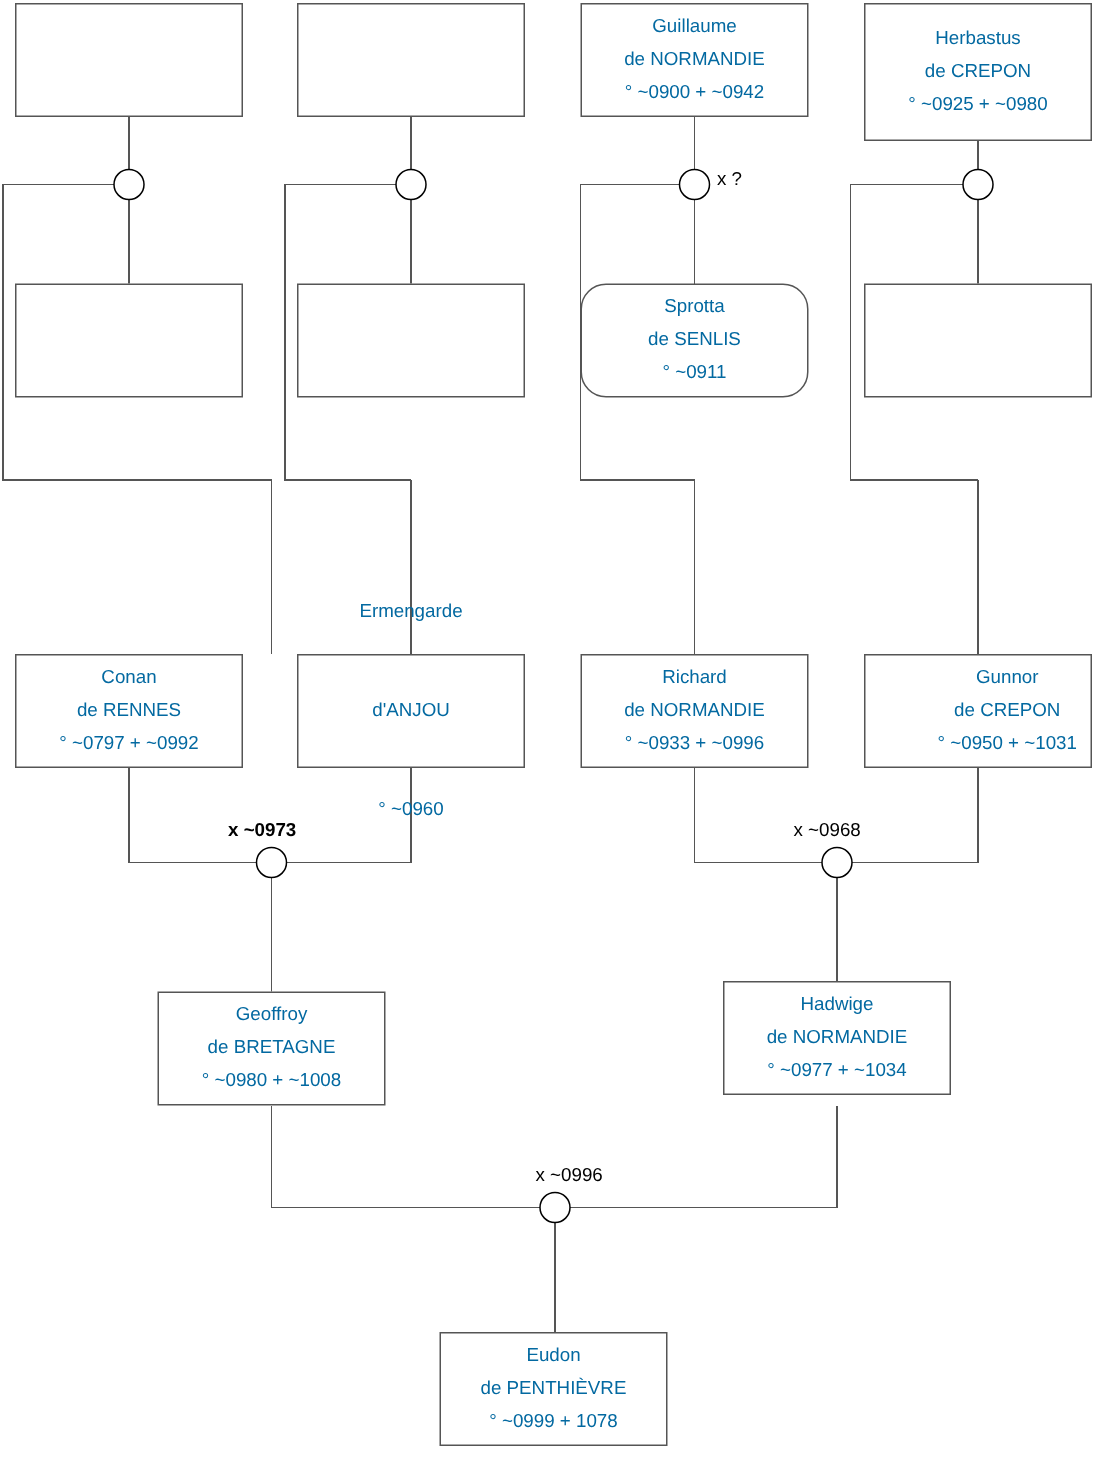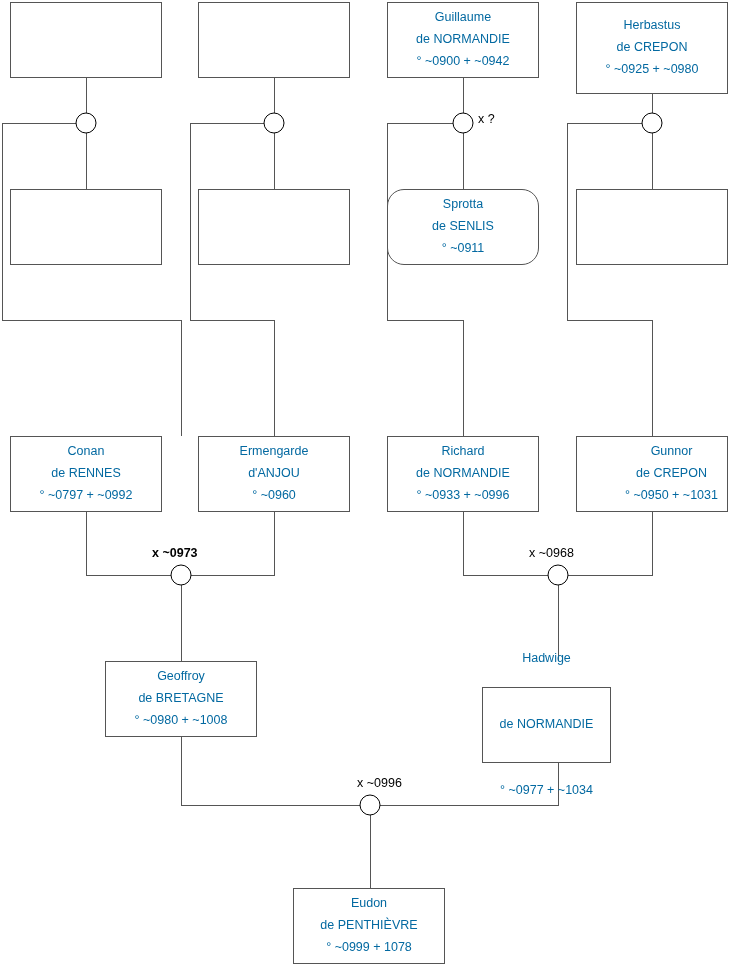--- a/index.html
+++ b/index.html
@@ -141,21 +141,21 @@
   </div>
 
   <div class="person empty" style="left:576px; top:189px; width:152px; height:76px;"></div>
 
   <div class="person" style="left:10px; top:436px; width:152px; height:76px;">
     <span class="given">Conan</span>
     <span class="surname">de RENNES</span>
     <span class="dates">° ~0797 + ~0992</span>
   </div>
 
-  <div class="person" style="left:198px; top:436px; width:152px; height:76px;">
+  <div class="person" style="left:198px; top:436px; width:152px; height:76px;gap:44px;">
     <span class="given">Ermengarde</span>
     <span class="surname">d'ANJOU</span>
     <span class="dates">° ~0960</span>
   </div>
 
   <div class="person" style="left:387px; top:436px; width:152px; height:76px;">
     <span class="given">Richard</span>
     <span class="surname">de NORMANDIE</span>
     <span class="dates">° ~0933 + ~0996</span>
   </div>
@@ -165,21 +165,21 @@
     <span class="surname">de CREPON</span>
     <span class="dates">° ~0950 + ~1031</span>
   </div>
 
   <div class="person" style="left:105px; top:661px; width:152px; height:76px;">
     <span class="given">Geoffroy</span>
     <span class="surname">de BRETAGNE</span>
     <span class="dates">° ~0980 + ~1008</span>
   </div>
 
-  <div class="person" style="left:482px; top:687px; width:129px; height:76px;gap:44px;">
+  <div class="person" style="left:482px; top:654px; width:152px; height:76px;">
     <span class="given">Hadwige</span>
     <span class="surname">de NORMANDIE</span>
     <span class="dates">° ~0977 + ~1034</span>
   </div>
 
   <div class="person" style="left:293px; top:888px; width:152px; height:76px;">
     <span class="given">Eudon</span>
     <span class="surname">de PENTHIÈVRE</span>
     <span class="dates">° ~0999 + 1078</span>
   </div>

